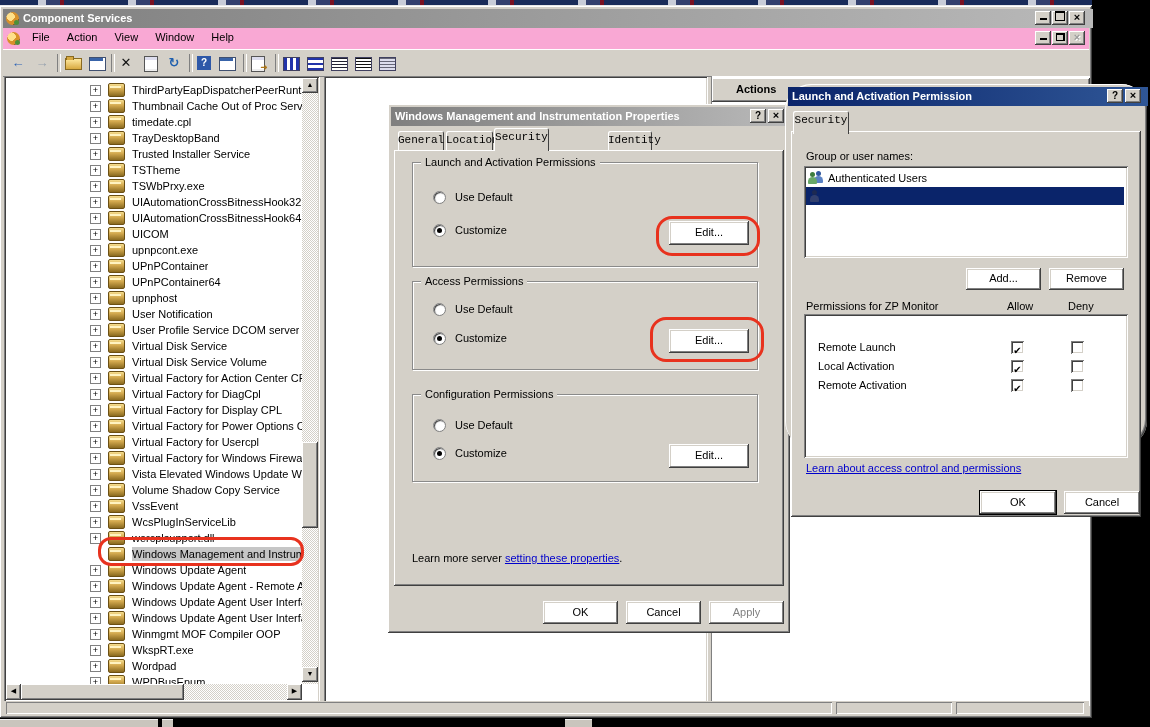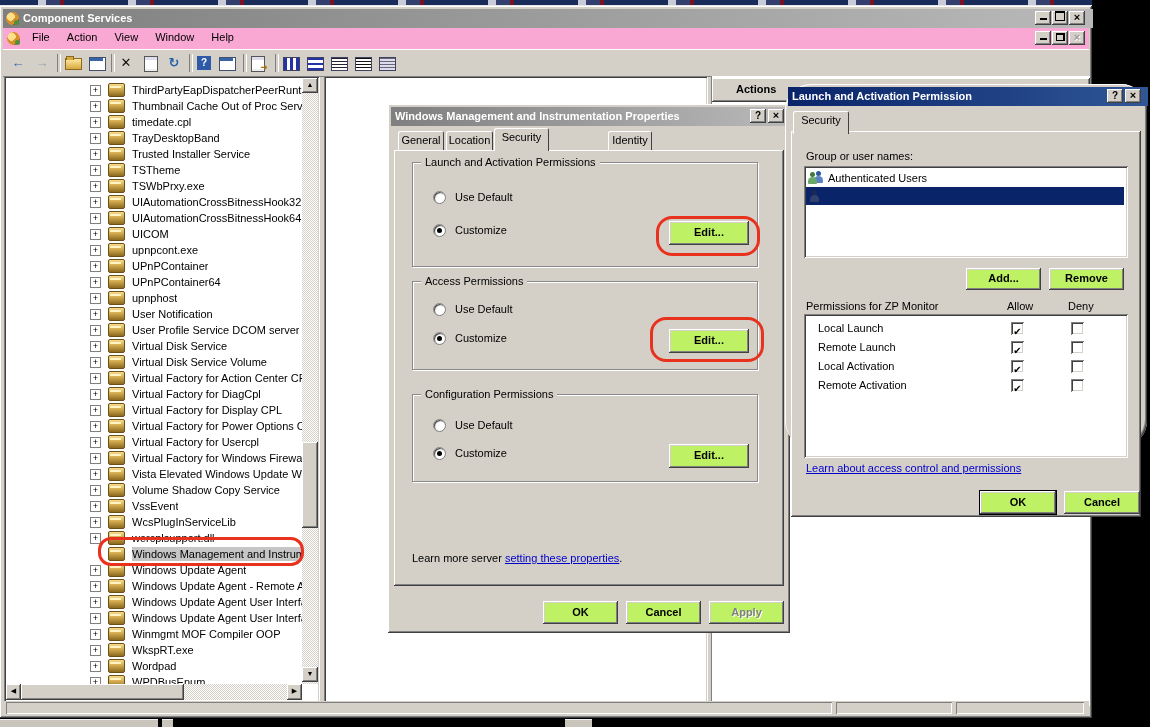--- a/index.html
+++ b/index.html
@@ -2,44 +2,44 @@
 <html><head>
 <meta charset="utf-8">
 <style>
   html,body{margin:0;padding:0;background:#000;}
   #screen{position:relative;width:1150px;height:727px;background:#000;overflow:hidden;
           font-family:"Liberation Sans","DejaVu Sans",sans-serif;font-size:11px;color:#000;}
   .abs{position:absolute;}
   
   .raised{background:#d4d0c8;
     box-shadow:inset -1px -1px 0 #404040, inset 1px 1px 0 #ffffff, inset -2px -2px 0 #808080, inset 2px 2px 0 #d4d0c8;}
-  .btn{background:#bef264;text-align:center;
+  .btn{background:#ffffff;text-align:center;
     box-shadow:inset -1px -1px 0 #404040, inset 1px 1px 0 #ffffff, inset -2px -2px 0 #808080, inset 2px 2px 0 #d4d0c8;
-    line-height:22px;cursor:default;font-weight:bold;}
+    line-height:22px;cursor:default;}
   .btn.default{outline:1px solid #000;}
   .btn.disabled{color:#808080;text-shadow:1px 1px 0 #fff;}
   .sunk{background:#fff;
     box-shadow:inset 1px 1px 0 #808080, inset -1px -1px 0 #ffffff, inset 2px 2px 0 #404040, inset -2px -2px 0 #d4d0c8;}
   .titlebar{height:19px;color:#fff;font-weight:bold;line-height:19px;padding-left:4px;overflow:hidden;}
   .titlebar.inactive{background:linear-gradient(90deg,#7f7f7f,#b9b9b9);}
   .titlebar.active{background:linear-gradient(90deg,#0a246a,#2f5696);}
   .tbtn{position:absolute;width:16px;height:14px;top:2px;background:#d4d0c8;
     box-shadow:inset -1px -1px 0 #404040, inset 1px 1px 0 #fff, inset -2px -2px 0 #808080;
     text-align:center;font-weight:bold;color:#000;font-size:10px;line-height:13px;}
   .g-min{display:inline-block;width:7px;height:2px;background:#000;margin-bottom:1px;}
   .g-max{display:inline-block;width:8px;height:7px;border:1px solid #000;border-top:2px solid #000;}
   .g-restore{position:relative;display:inline-block;width:9px;height:8px;}
   .g-restore i{position:absolute;width:6px;height:5px;border:1px solid #000;border-top:2px solid #000;background:#d4d0c8;}
   .g-restore i.b{right:0;top:0;} .g-restore i.f{left:0;bottom:0;}
   .gray{color:#9a9a9a;text-shadow:1px 1px 0 #fff;}
   .menu-item{display:inline-block;padding:3px 7px;}
   .sep{position:absolute;top:4px;width:2px;height:18px;border-left:1px solid #808080;border-right:1px solid #fff;}
   .tab{position:absolute;background:#d4d0c8;text-align:center;line-height:19px;
     box-shadow:inset 1px 1px 0 #fff, inset -1px 0 0 #404040, inset 2px 0 0 #d4d0c8;
-    border-top-left-radius:2px;border-top-right-radius:2px;height:20px;}
+    border-top-left-radius:2px;border-top-right-radius:2px;height:20px;font-family:Liberation Mono, monospace;}
   .tab.active{height:23px;z-index:3;font-weight:normal;}
   .panel{background:#d4d0c8;
     box-shadow:inset -1px -1px 0 #404040, inset 1px 1px 0 #ffffff, inset -2px -2px 0 #808080, inset 2px 2px 0 #d4d0c8;}
   .groupbox{position:absolute;border:1px solid #8a8a8a;box-shadow:1px 1px 0 #fff, inset 1px 1px 0 #fff;}
   .gb-label{position:absolute;top:-7px;left:8px;background:#d4d0c8;padding:0 4px;}
   .radio{position:absolute;width:11px;height:11px;border-radius:50%;background:#fff;
     border:1px solid #808080;box-shadow:inset 1px 1px 1px #404040, inset -1px -1px 0 #fff;}
   .radio.on::after{content:"";position:absolute;left:3px;top:3px;width:5px;height:5px;border-radius:50%;background:#000;}
   .cb{position:absolute;width:13px;height:13px;background:#fff;text-align:center;
     box-shadow:inset 1px 1px 0 #808080, inset -1px -1px 0 #fff, inset 2px 2px 0 #404040, inset -2px -2px 0 #d4d0c8;}
@@ -451,25 +451,20 @@
       </div>
 
     <span class="abs btn" style="left:181px;top:184px;width:75px;height:22px;line-height:21px;">Add...</span>
     <span class="abs btn" style="left:264px;top:184px;width:75px;height:22px;line-height:21px;">Remove</span>
 
     <span class="abs" style="left:21px;top:216px;">Permissions for ZP Monitor</span>
     <span class="abs" style="left:222px;top:216px;">Allow</span>
     <span class="abs" style="left:283px;top:216px;">Deny</span>
 
     <div class="abs sunk" style="left:19px;top:230px;width:324px;height:144px;overflow:hidden;" id="permlist">
-        <div class="prow" style="top: 5px;">
-          <span class="pname">Local Launch</span>
-          <span class="cb on" style="left: 207px; top: 3px;"></span>
-          <span class="cb" style="left: 267px; top: 3px;"></span>
-        </div>
         <div class="prow" style="top: 24px;">
           <span class="pname">Remote Launch</span>
           <span class="cb on" style="left: 207px; top: 3px;"></span>
           <span class="cb" style="left: 267px; top: 3px;"></span>
         </div>
         <div class="prow" style="top: 43px;">
           <span class="pname">Local Activation</span>
           <span class="cb on" style="left: 207px; top: 3px;"></span>
           <span class="cb" style="left: 267px; top: 3px;"></span>
         </div>

